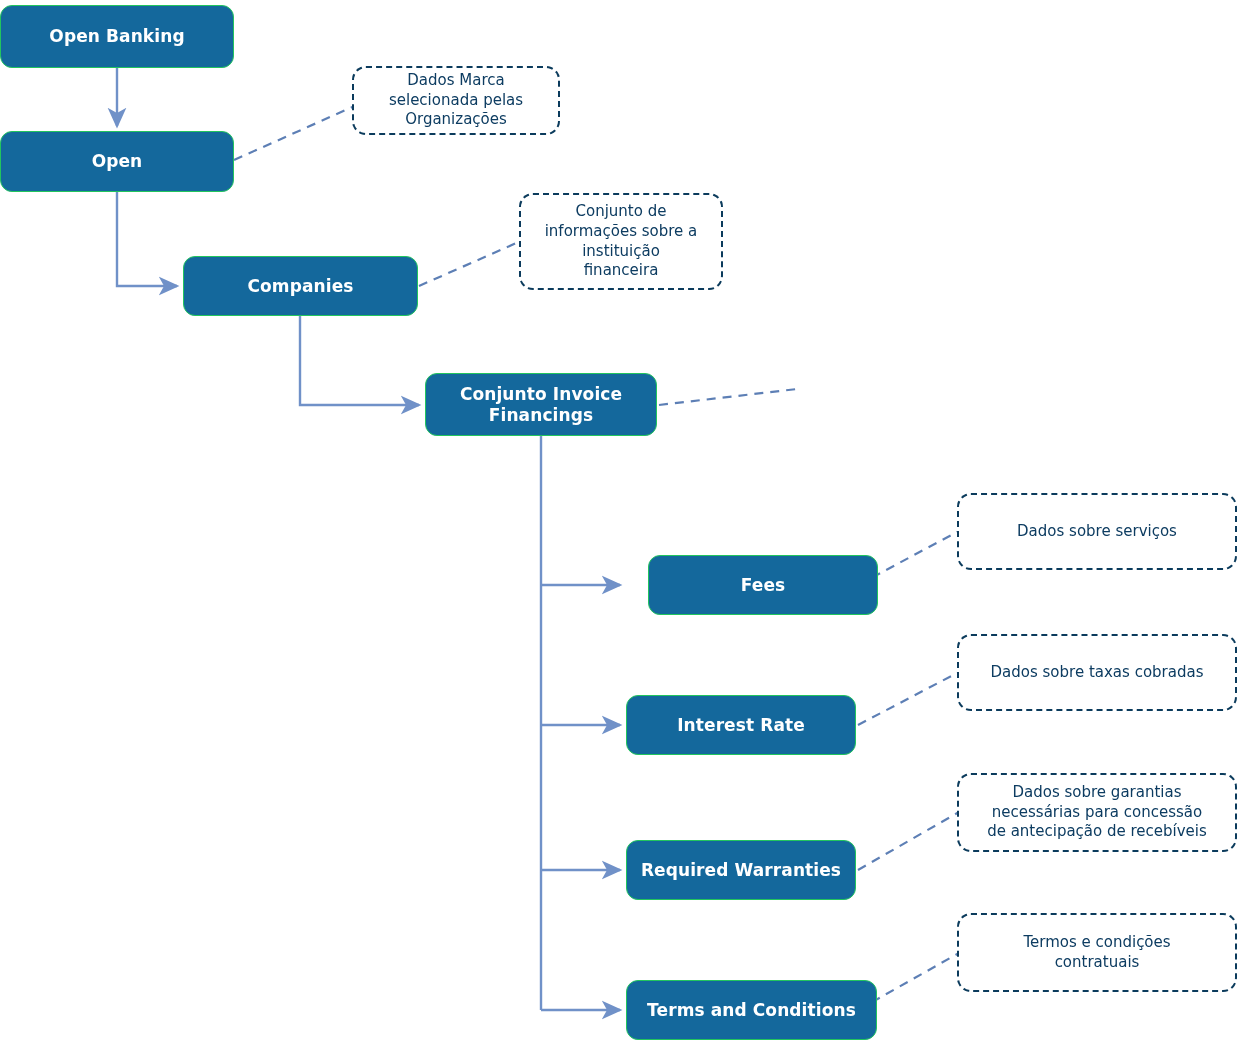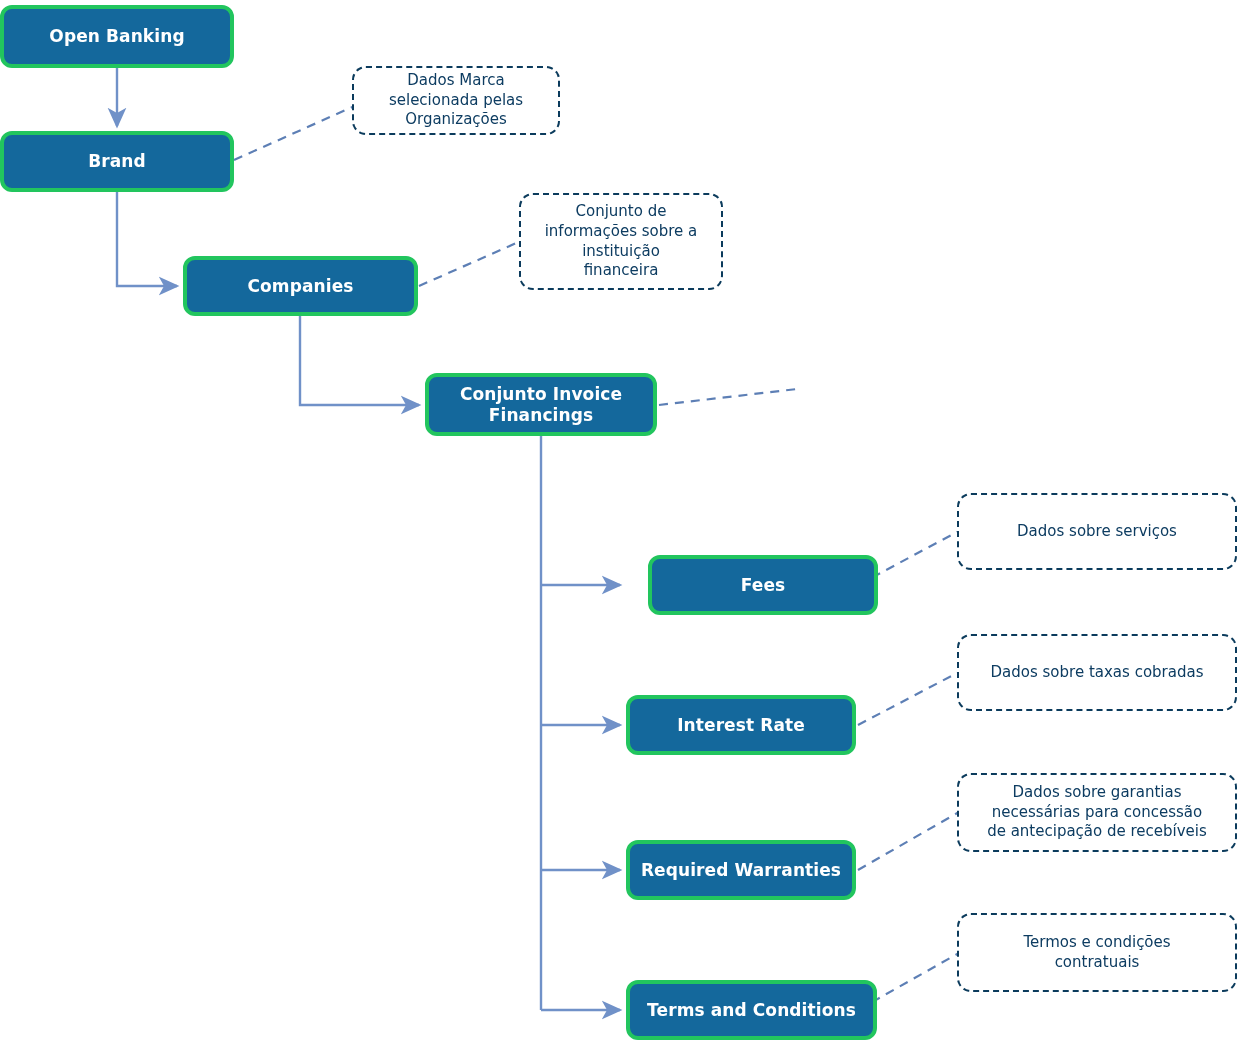--- a/index.html
+++ b/index.html
@@ -24,21 +24,21 @@
     left: 0;
     top: 0;
     width: 1240px;
     height: 1044px;
     pointer-events: none;
   }
   
   .node {
     position: absolute;
     background: #14689c;
-    border: 4px solid #22c55e;
+    border: 1px solid #22c55e;
     border-radius: 12px;
     display: flex;
     align-items: center;
     justify-content: center;
     text-align: center;
     color: #ffffff;
     font-weight: bold;
     font-size: 17px;
     line-height: 1.2;
     letter-spacing: 0.1px;
@@ -113,21 +113,21 @@
 
       <path d="M858,1010 L959,953"></path>
     </g>
   </svg>
 
   <div class="node" style="left:0px;  top:5px;   width:234px; height:63px;">
     <span class="node-label">Open Banking</span>
   </div>
 
   <div class="node" style="left:0px;  top:131px; width:234px; height:61px;">
-    <span class="node-label">Brand</span>
+    <span class="node-label">Open</span>
   </div>
 
   <div class="node" style="left:183px; top:256px; width:235px; height:60px;">
     <span class="node-label">Companies</span>
   </div>
 
   <div class="node" style="left:425px; top:373px; width:232px; height:63px;">
     <span class="node-label">Conjunto Invoice
 Financings</span>
   </div>

